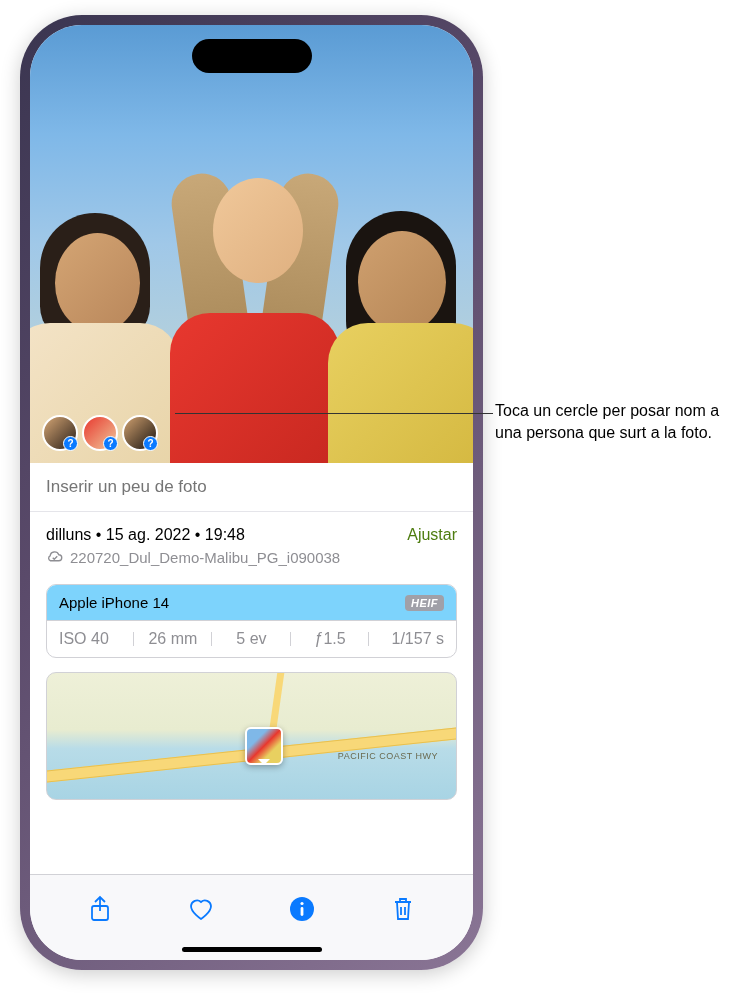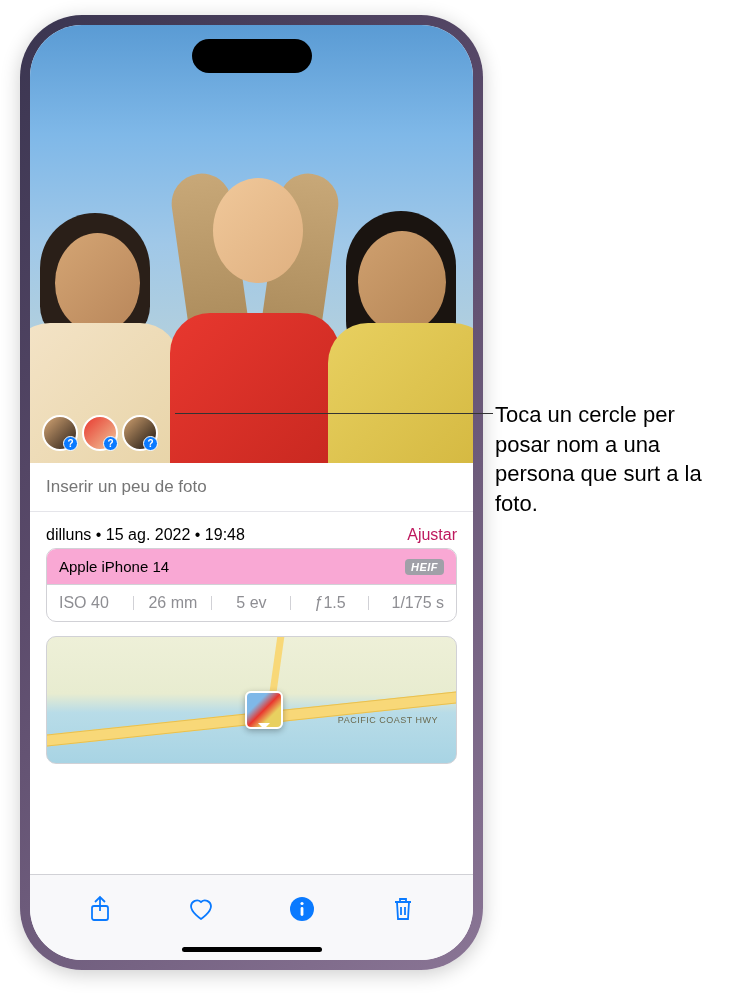--- a/index.html
+++ b/index.html
@@ -111,40 +111,40 @@
     outline: none;
     background: transparent;
   }
   .divider { height:1px; background:#e5e5ea; margin: 0 -16px; }
   .date-row {
     display: flex;
     justify-content: space-between;
     align-items: baseline;
     padding-top: 14px;
   }
-  .adjust-link { font-size: 16px; color: #be185d; font-weight: 400; }
+  .adjust-link { font-size: 16px; color: #4d7c0f; font-weight: 400; }
   .file-row {
     display: flex;
     align-items: center;
     gap: 6px;
     color: #8e8e93;
     font-size: 15px;
     padding: 4px 0 14px 0;
     white-space: nowrap;
     overflow: hidden;
   }
   .cloud-icon { width:18px; height:18px; flex-shrink:0; }
   .metadata-card {
     border: 1px solid #d1d1d6;
     border-radius: 10px;
     margin-top: 4px;
     overflow: hidden;
   }
   .meta-header {
-    background: #f9a8d4;
+    background: #7dd3fc;
     padding: 9px 12px;
     display: flex;
     justify-content: space-between;
     align-items: center;
     font-size: 15px;
     border-bottom: 1px solid #d1d1d6;
   }
   .heif-badge {
     background: #a0a0a8;
     color: #fff;
@@ -225,21 +225,21 @@
   .home-indicator {
     position:absolute; bottom:8px; left:50%; transform:translateX(-50%);
     width:140px; height:5px; background:#000; border-radius:3px;
   }
   
   .callout {
     position:absolute;
     left:495px;
     top:400px;
     width:240px;
-    font-size:22px;
+    font-size:16px;
     line-height:1.35;
     color:#000;
   }
   .callout-line {
     position:absolute;
     top:413px;
     left:175px;
     width:318px;
     height:1px;
     background:#333;
@@ -285,32 +285,39 @@
     </div>
 
     <div class="content">
       <input class="caption-input" type="text" placeholder="Inserir un peu de foto" style="">
       <div class="divider"></div>
 
       <div class="date-row">
         <span>dilluns • 15 ag. 2022 • 19:48</span>
         <span class="adjust-link">Ajustar</span>
       </div>
+      <div class="file-row">
+        <svg class="cloud-icon" viewBox="0 0 24 24" fill="none" stroke="#8e8e93" stroke-width="1.8">
+          <path d="M6 17h11a4 4 0 0 0 0-8 6 6 0 0 0-11.5 1.5A3.5 3.5 0 0 0 6 17z"></path>
+          <path d="M9 13l2 2 4-4"></path>
+        </svg>
+        <span>220720_Dul_Demo-Malibu_PG_i090038</span>
+      </div>
 
       <div class="metadata-card">
         <div class="meta-header">
           <span>Apple iPhone 14</span>
           <span class="heif-badge">HEIF</span>
         </div>
         <div class="meta-footer">
           <span>ISO 40</span>
           <span>26 mm</span>
           <span>5 ev</span>
           <span>ƒ1.5</span>
-          <span>1/175 s</span>
+          <span>1/157 s</span>
         </div>
       </div>
 
       <div class="map-preview">
         <div class="road hwy"></div>
         <div class="road v1"></div>
         <div class="road-label">PACIFIC COAST HWY</div>
         <div class="map-pin"></div>
       </div>
     </div>

